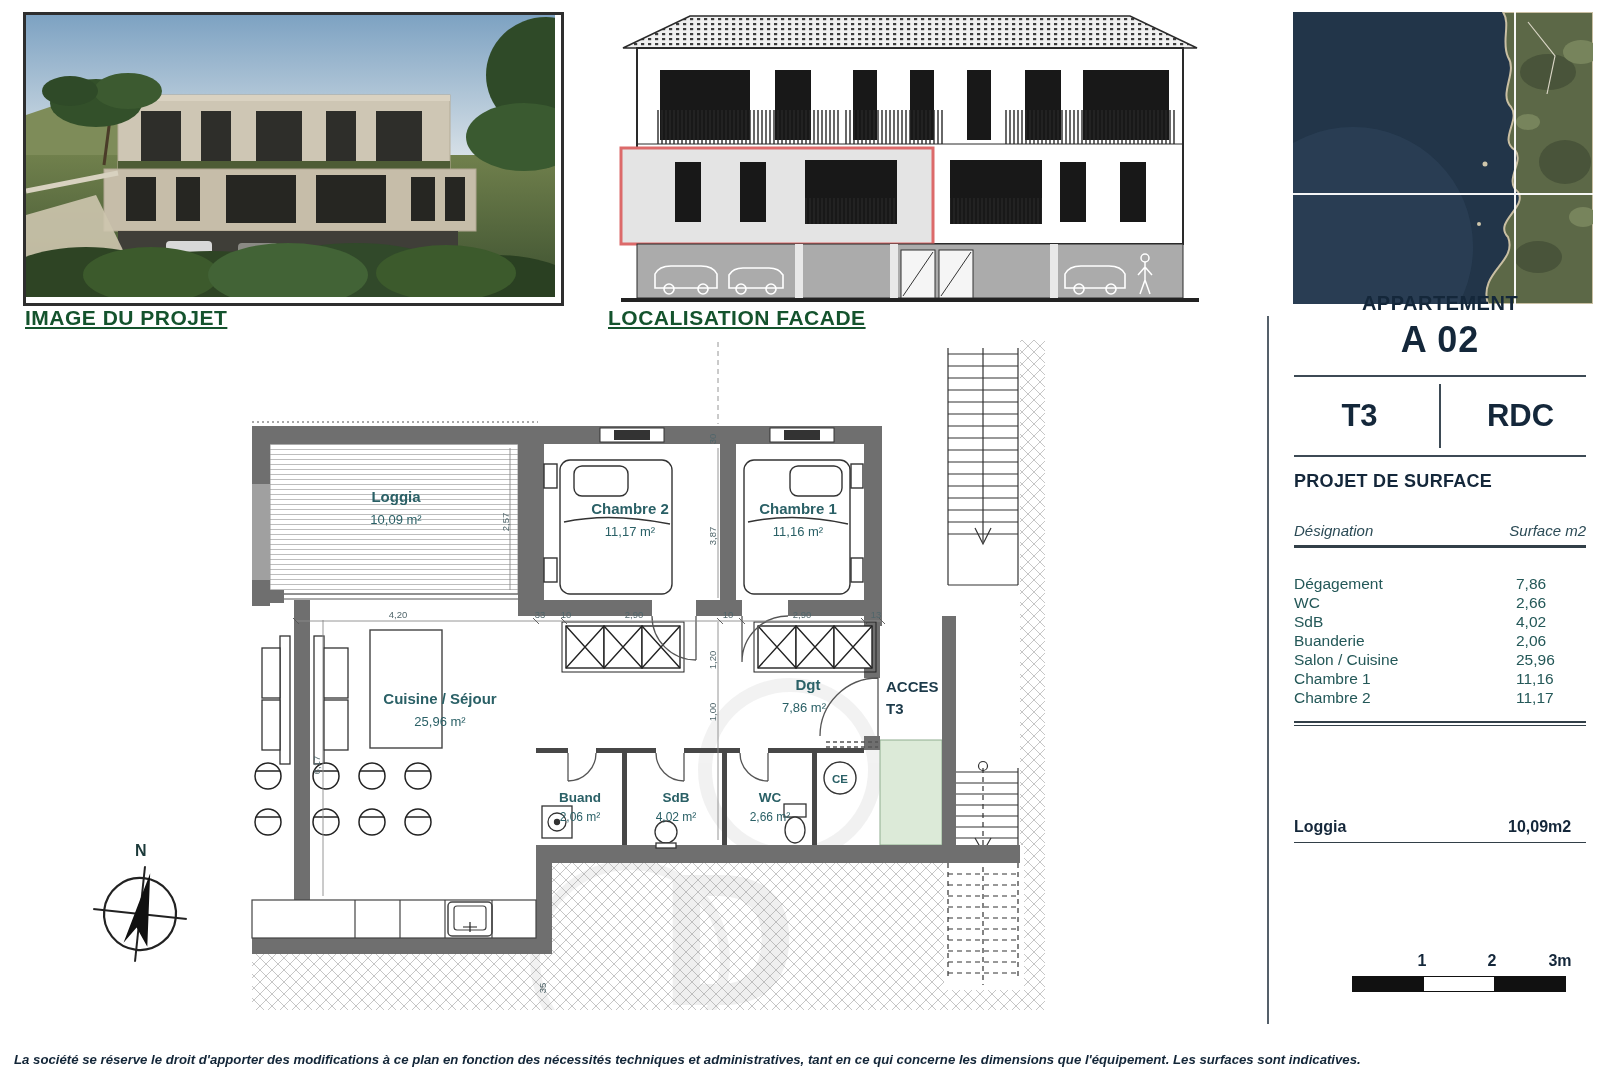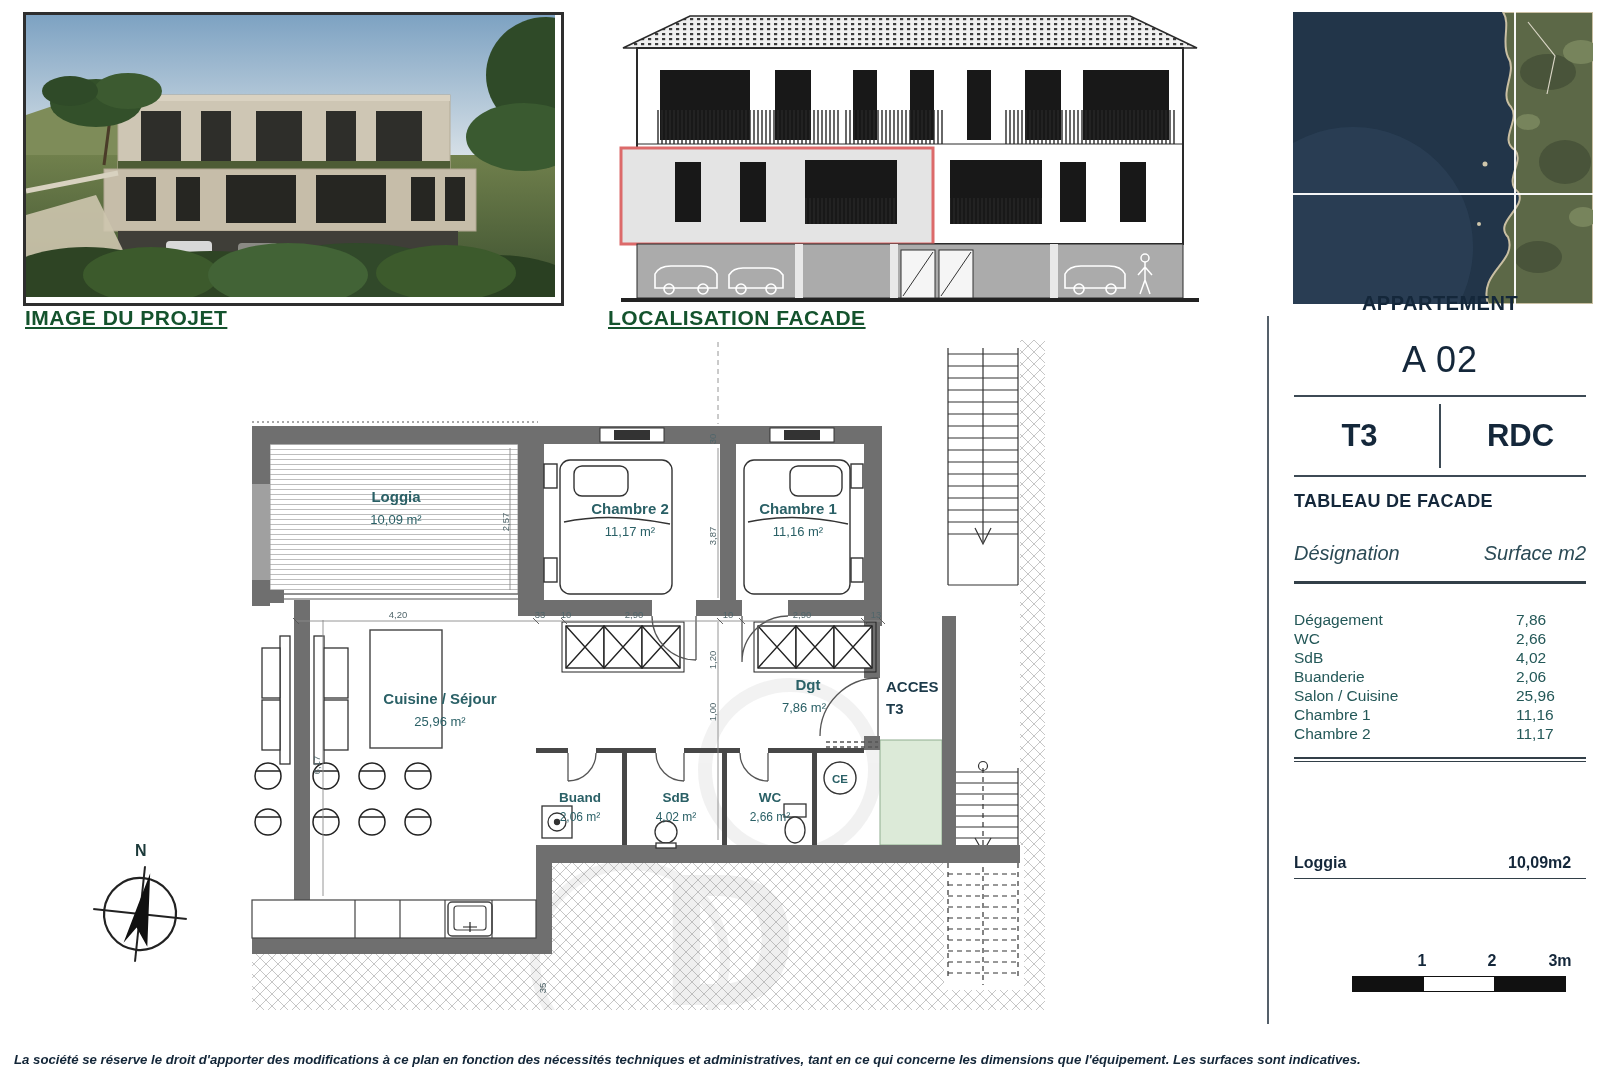--- a/index.html
+++ b/index.html
@@ -8,28 +8,28 @@
     font-family:"Liberation Sans", sans-serif;overflow:hidden;
   }
   .abs{position:absolute;}
   .panel-label{
     font-weight:bold;font-size:21px;letter-spacing:.5px;color:#14532d;text-decoration:underline;
   }
   
   #right-panel{left:1280px;top:292px;width:320px;color:#14273a;}
   .rp-center{text-align:center;}
   #apt-title{font-size:20px;font-weight:bold;letter-spacing:.5px;}
-  #apt-code{font-size:36px;font-weight:normal;margin-top:24px;letter-spacing:1px;}
+  #apt-code{font-size:36px;font-weight:bold;margin-top:4px;letter-spacing:1px;}
   .rp-rule{height:0;border-top:2px solid #3d4a55;margin:0 14px;}
   #type-row{display:flex;align-items:center;justify-content:center;height:78px;}
   #type-row .cell{flex:1;text-align:center;font-size:31px;font-weight:bold;}
   #type-row .vdiv{width:2px;height:64px;background:#3d4a55;}
   #table-title{font-size:18px;font-weight:bold;margin:14px 0 0 14px;letter-spacing:.3px;}
   #surface-table{margin:30px 14px 0 14px;}
-  .st-head{display:flex;justify-content:space-between;font-style:italic;font-size:20px;color:#2b4a55;padding-bottom:16px;}
+  .st-head{display:flex;justify-content:space-between;font-style:italic;font-size:15px;color:#2b4a55;padding-bottom:6px;}
   .st-dblrule{border-top:3px solid #323f48;}
   .st-rows{margin-top:14px;}
   .st-row{display:flex;justify-content:space-between;font-size:15.5px;color:#245858;line-height:19px;}
   .st-row .val{width:70px;text-align:left;}
   .st-total{display:flex;justify-content:space-between;font-size:16px;font-weight:bold;color:#14273a;padding:4px 0;}
   .st-total .val{width:78px;text-align:left;}
   .st-rule{border-top:2.5px solid #323f48;margin-top:14px;}
   .st-thinrule{border-top:1.5px solid #323f48;}
   #loggia-row{margin-top:88px;}
   
@@ -223,21 +223,21 @@
 <div class="abs" id="right-panel">
   <div class="rp-center" id="apt-title">APPARTEMENT</div>
   <div class="rp-center" id="apt-code">A 02</div>
   <div class="rp-rule" style="margin-top:14px;"></div>
   <div id="type-row">
     <div class="cell">T3</div>
     <div class="vdiv"></div>
     <div class="cell">RDC</div>
   </div>
   <div class="rp-rule"></div>
-  <div id="table-title">TABLEAU DE FACADE</div>
+  <div id="table-title">PROJET DE SURFACE</div>
 
   <div id="surface-table">
     <div class="st-head">
       <span>Désignation</span>
       <span>Surface m2</span>
     </div>
     <div class="st-dblrule"></div>
     <div class="st-rows" style="margin-top:26px;">
       <div class="st-row">
         <span>Dégagement</span>

